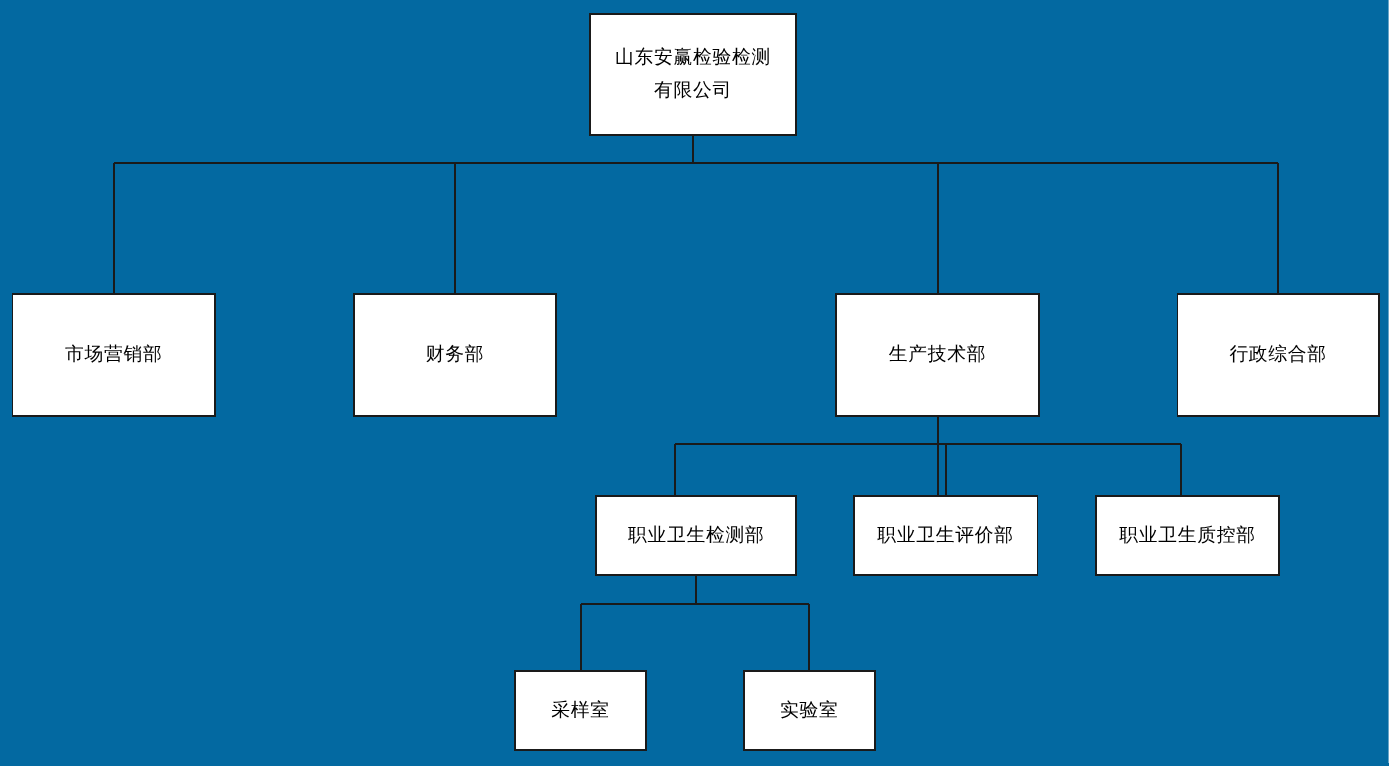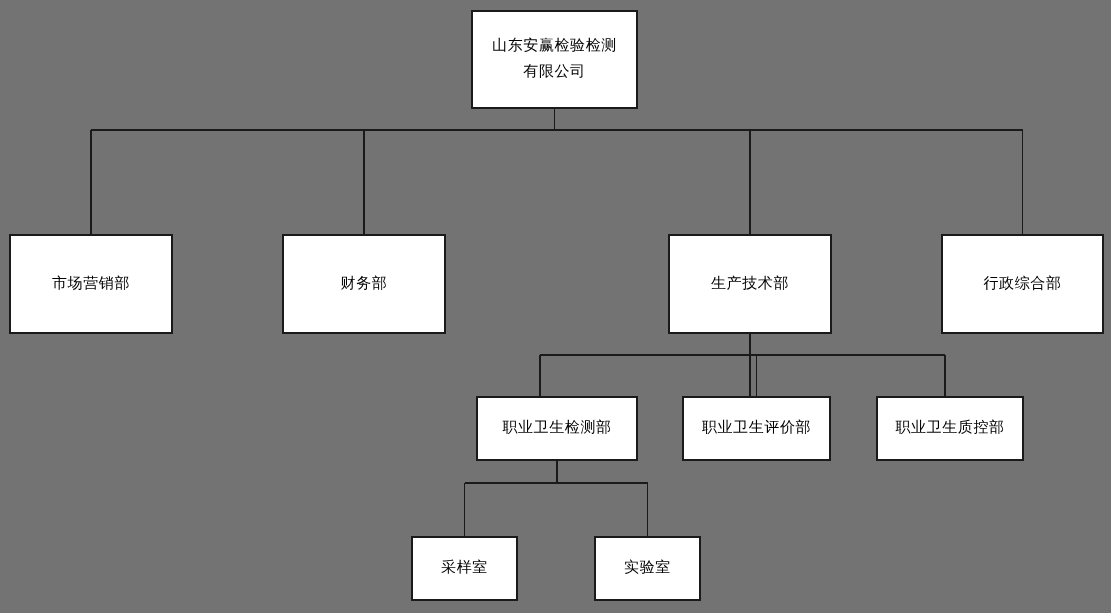--- a/index.html
+++ b/index.html
@@ -49,21 +49,21 @@
     letter-spacing: 0.6px;
     white-space: pre;
   }
   .node-label.root-label {
     font-size: 15px;
   }
 </style>
 </head>
 <body style="background: rgb(255, 255, 255);">
 
-<div id="org-chart-root" style="background: #737373; text-align: right;">
+<div id="org-chart-root" style="background: #0369a1; text-align: right;">
   <svg class="chart-canvas" viewBox="0 0 1111 613" xmlns="http://www.w3.org/2000/svg">
     <g id="connector-layer">
         <line class="connector" x1="554.5" y1="108" x2="554.5" y2="130" stroke="#1a1a1a"></line>
         <line class="connector" x1="91" y1="130" x2="1022.5" y2="130" stroke="#1a1a1a"></line>
         <line class="connector" x1="91" y1="130" x2="91" y2="235" stroke="#1a1a1a"></line>
         <line class="connector" x1="364" y1="130" x2="364" y2="235" stroke="#1a1a1a"></line>
         <line class="connector" x1="750" y1="130" x2="750" y2="235" stroke="#1a1a1a"></line>
         <line class="connector" x1="1022.5" y1="130" x2="1022.5" y2="235" stroke="#1a1a1a"></line>
         <line class="connector" x1="750" y1="333" x2="750" y2="397" stroke="#1a1a1a"></line>
         <line class="connector" x1="540" y1="355" x2="945" y2="355" stroke="#1a1a1a"></line>

